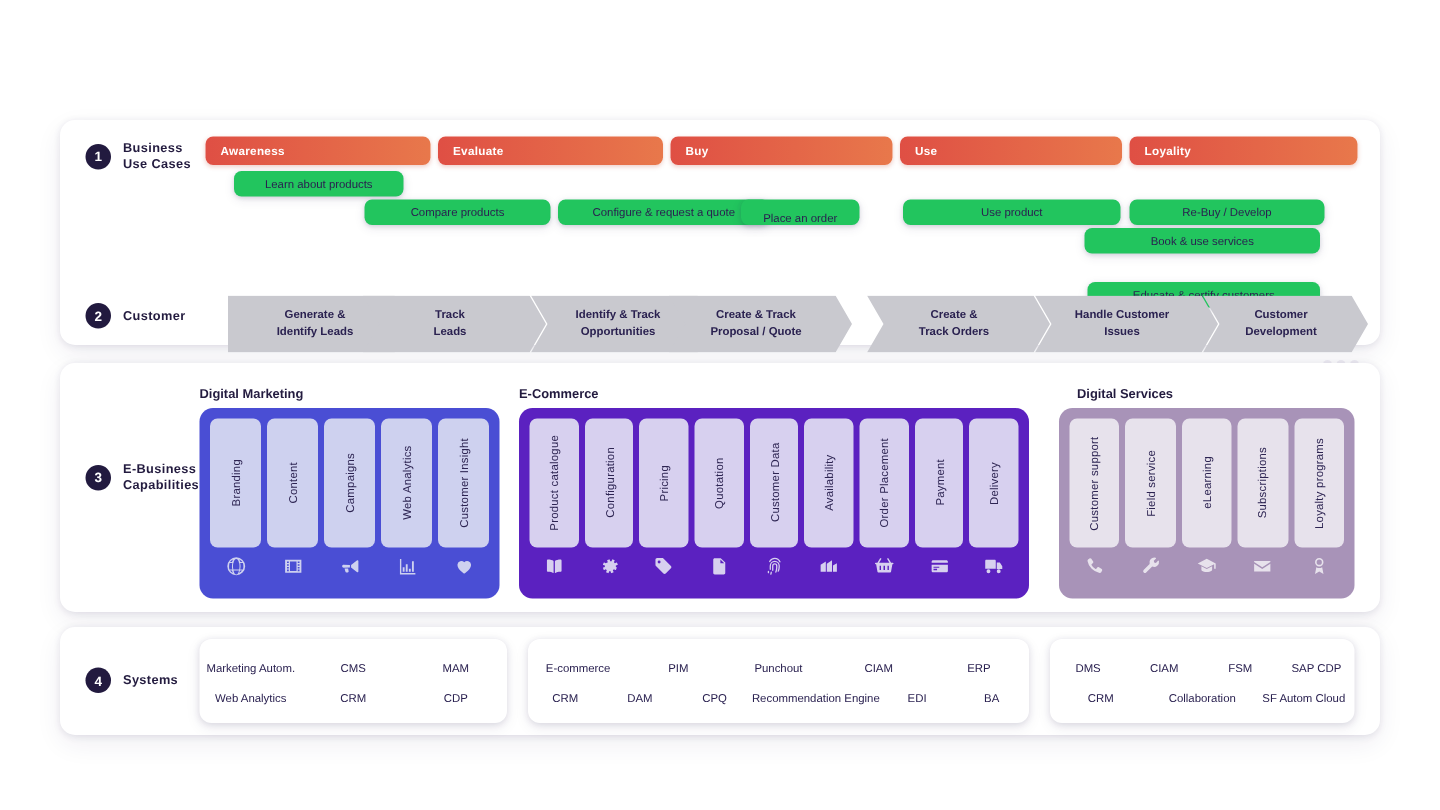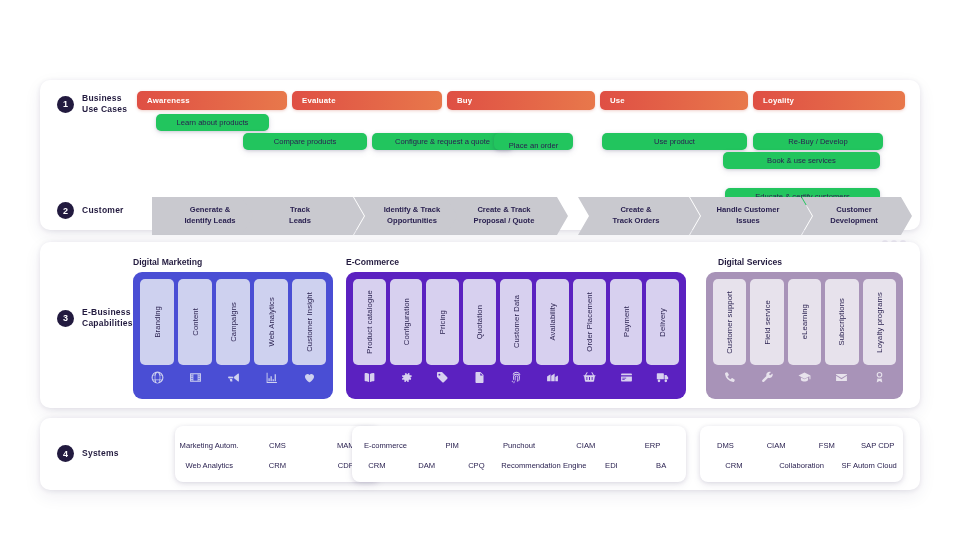--- a/index.html
+++ b/index.html
@@ -424,21 +424,21 @@
       </div>
     </div>
 
   <div class="card" id="card-systems">
     <div class="rowlabel" style="left:17px;top:27px;">
       <div class="badge">4</div>
       <div class="txt">Systems</div>
     </div>
   </div>
   <div id="sys-boxes">
-      <div class="sysbox" style="left: 133px; top: 426px; width: 205px; height: 56px; margin-left: 42px;">
+      <div class="sysbox" style="left: 133px; top: 426px; width: 205px; height: 56px;">
         <div class="sysrow">
           <div class="sysitem" style="flex: 1 1 0px;">Marketing Autom.</div>
           <div class="sysitem" style="flex: 1 1 0px;">CMS</div>
           <div class="sysitem" style="flex: 1 1 0px;">MAM</div>
         </div>
         <div class="sysrow">
           <div class="sysitem" style="flex: 1 1 0px;">Web Analytics</div>
           <div class="sysitem" style="flex: 1 1 0px;">CRM</div>
           <div class="sysitem" style="flex: 1 1 0px;">CDP</div>
         </div>

